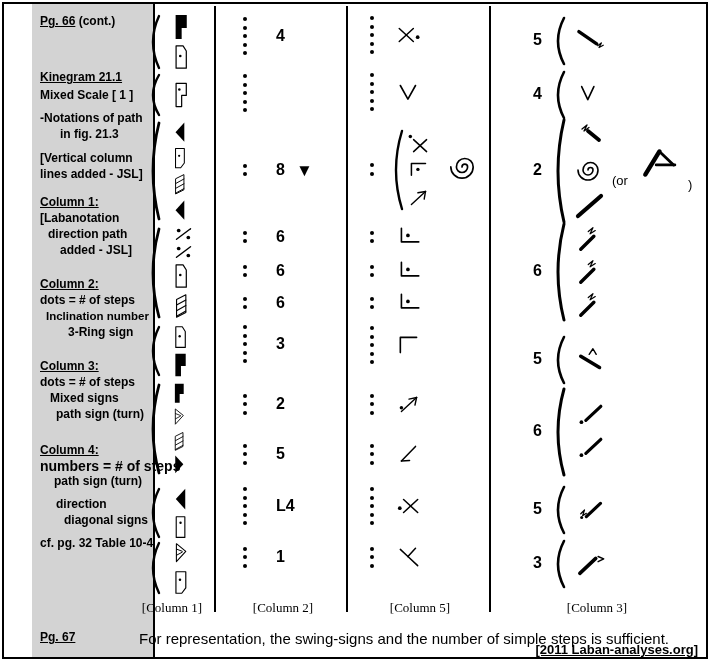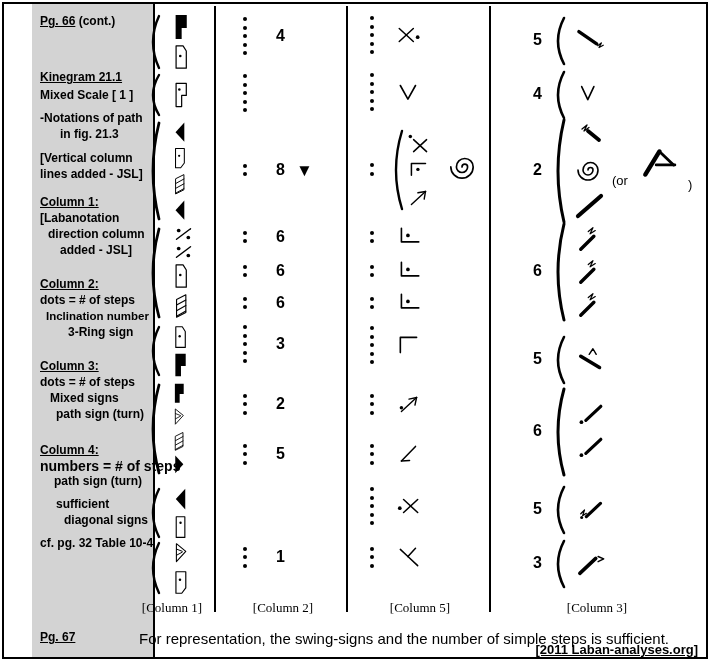--- a/index.html
+++ b/index.html
@@ -31,34 +31,34 @@
 <div class="abs sidebar" id="sidebar" style="background: rgb(211, 211, 211);">
     <div class="sideline abs" style="left: 8px; top: 10px;"><span class="u">Pg. 66</span><span> (cont.)</span></div>
     <div class="sideline abs" style="left: 8px; top: 66px;"><span class="u">Kinegram 21.1</span></div>
     <div class="sideline abs" style="left: 8px; top: 84px;"><span>Mixed Scale [ 1 ]</span></div>
     <div class="sideline abs" style="left: 8px; top: 107px;"><span>-Notations of path</span></div>
     <div class="sideline abs" style="left: 28px; top: 123px;"><span>in fig. 21.3</span></div>
     <div class="sideline abs" style="left: 8px; top: 147px;"><span>[Vertical column</span></div>
     <div class="sideline abs" style="left: 8px; top: 163px;"><span>lines added - JSL]</span></div>
     <div class="sideline abs" style="left: 8px; top: 191px;"><span class="u">Column 1:</span></div>
     <div class="sideline abs" style="left: 8px; top: 207px;"><span>[Labanotation</span></div>
-    <div class="sideline abs" style="left: 16px; top: 223px;"><span>direction column</span></div>
+    <div class="sideline abs" style="left: 16px; top: 223px;"><span>direction path</span></div>
     <div class="sideline abs" style="left: 28px; top: 239px;"><span>added - JSL]</span></div>
     <div class="sideline abs" style="left: 8px; top: 273px;"><span class="u">Column 2:</span></div>
     <div class="sideline abs" style="left: 8px; top: 289px;"><span>dots = # of steps</span></div>
     <div class="sideline abs" style="left: 14px; top: 305px; font-size: 11.5px;"><span>Inclination number</span></div>
     <div class="sideline abs" style="left: 36px; top: 321px;"><span>3-Ring sign</span></div>
     <div class="sideline abs" style="left: 8px; top: 355px;"><span class="u">Column 3:</span></div>
     <div class="sideline abs" style="left: 8px; top: 371px;"><span>dots = # of steps</span></div>
     <div class="sideline abs" style="left: 18px; top: 387px;"><span>Mixed signs</span></div>
     <div class="sideline abs" style="left: 24px; top: 403px;"><span>path sign (turn)</span></div>
     <div class="sideline abs" style="left: 8px; top: 439px;"><span class="u">Column 4:</span></div>
     <div class="sideline abs" style="left: 8px; top: 455px; font-size: 14px;"><span>numbers = # of steps</span></div>
     <div class="sideline abs" style="left: 22px; top: 470px;"><span>path sign (turn)</span></div>
-    <div class="sideline abs" style="left: 24px; top: 493px;"><span>sufficient</span></div>
+    <div class="sideline abs" style="left: 24px; top: 493px;"><span>direction</span></div>
     <div class="sideline abs" style="left: 32px; top: 509px;"><span>diagonal signs</span></div>
     <div class="sideline abs" style="left: 8px; top: 532px;"><span>cf. pg. 32 Table 10-4</span></div>
     <div class="sideline abs" style="left: 8px; top: 626px;"><span class="u">Pg. 67</span></div>
   </div>
 <div class="abs" id="content" style="left:0;top:0;width:710px;height:661px;">
     <div class="vsep abs" style="left: 214px;"></div>
     <div class="vsep abs" style="left: 346px;"></div>
     <div class="vsep abs" style="left: 489px;"></div>
     <div class="abs" style="left: 145px; top: 13px;">
       <svg viewBox="0 0 18 58" width="18" height="58">
@@ -271,20 +271,30 @@
       <div class="num" style="margin-left: 29px;">2</div>
     </div>
     <div class="entry abs" style="left: 243px; top: 434px; height: 40px;">
       <div class="dotcol" style="gap: 4.5px;">
         <div class="dot"></div>
         <div class="dot"></div>
         <div class="dot"></div>
       </div>
       <div class="num" style="margin-left: 29px;">5</div>
     </div>
+    <div class="entry abs" style="left: 243px; top: 486px; height: 40px;">
+      <div class="dotcol" style="gap: 4.5px;">
+        <div class="dot"></div>
+        <div class="dot"></div>
+        <div class="dot"></div>
+        <div class="dot"></div>
+        <div class="dot"></div>
+      </div>
+      <div class="num" style="margin-left: 29px;">L4</div>
+    </div>
     <div class="entry abs" style="left: 243px; top: 537px; height: 40px;">
       <div class="dotcol" style="gap: 4.5px;">
         <div class="dot"></div>
         <div class="dot"></div>
         <div class="dot"></div>
       </div>
       <div class="num" style="margin-left: 29px;">1</div>
     </div>
     <div class="entry abs" style="left: 370px; top: 15px; height: 40px;">
       <div class="dotcol" style="gap: 4.5px;">

